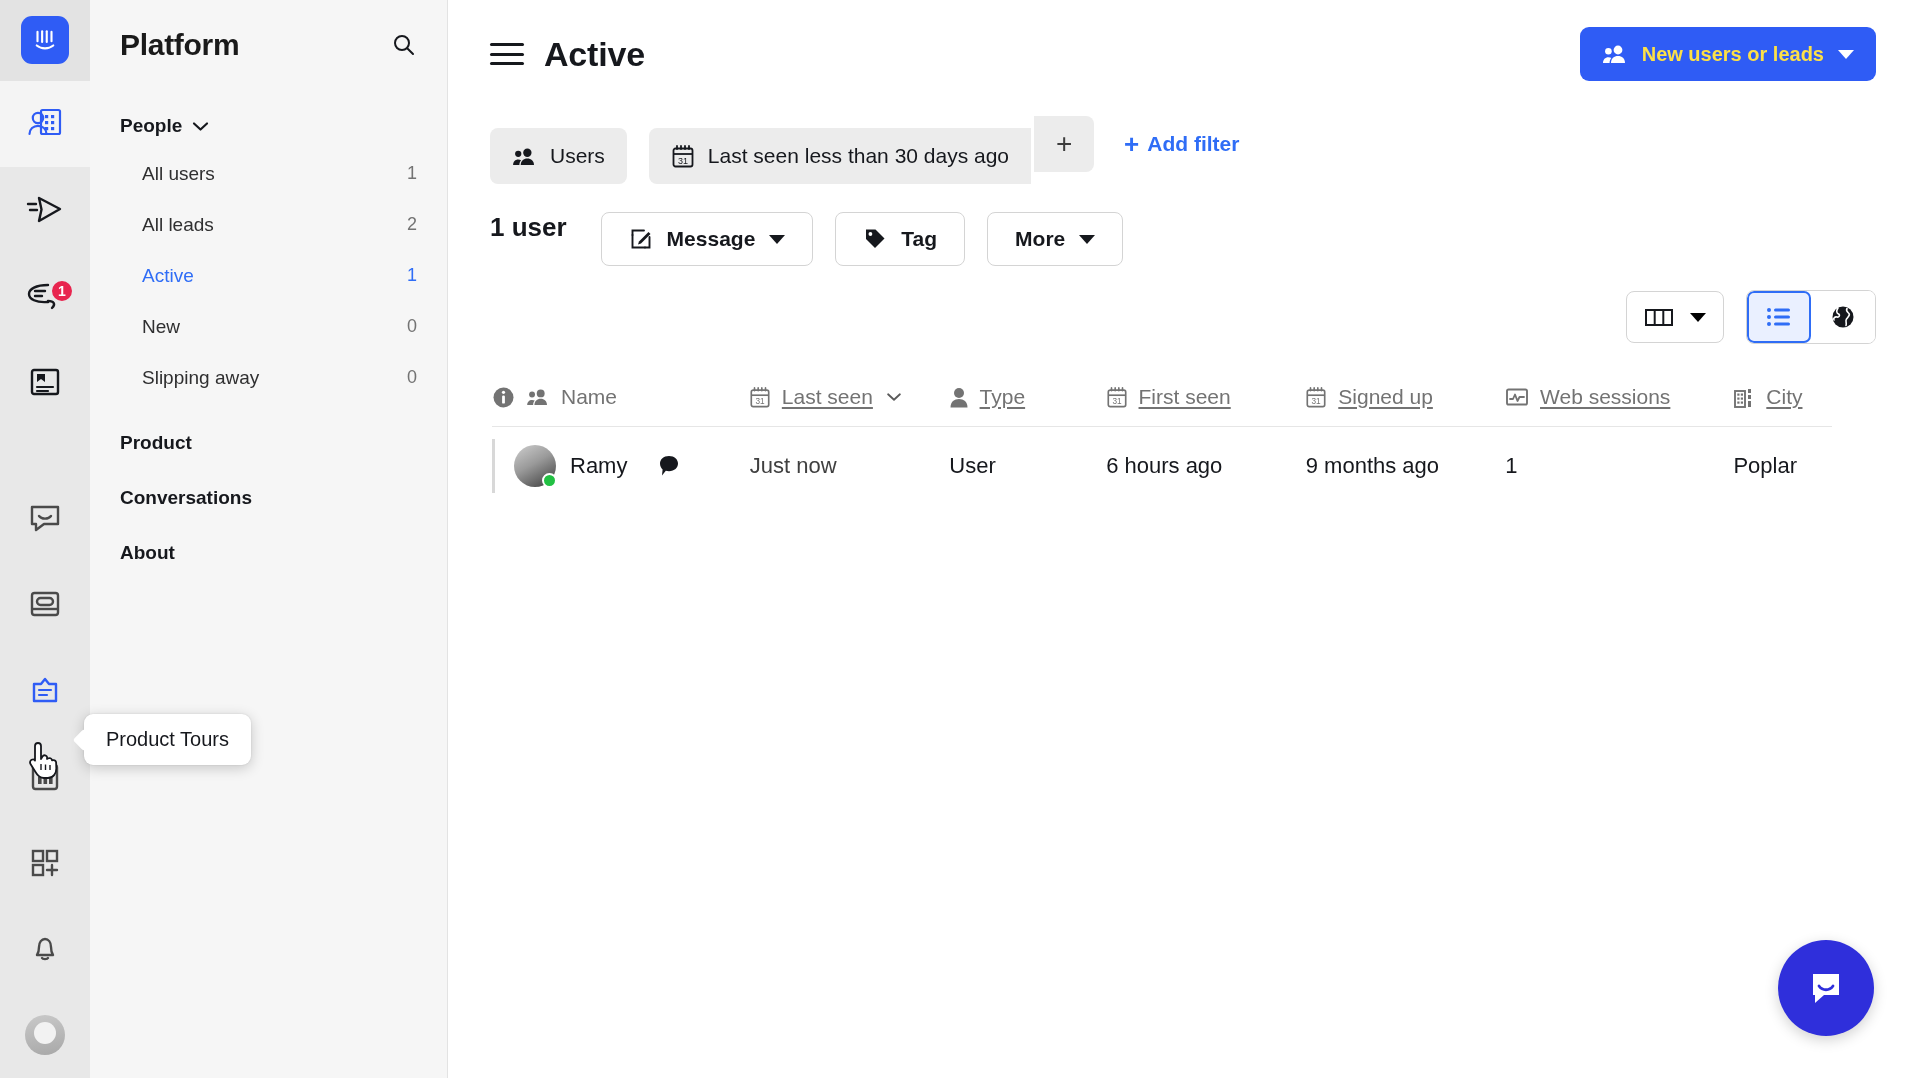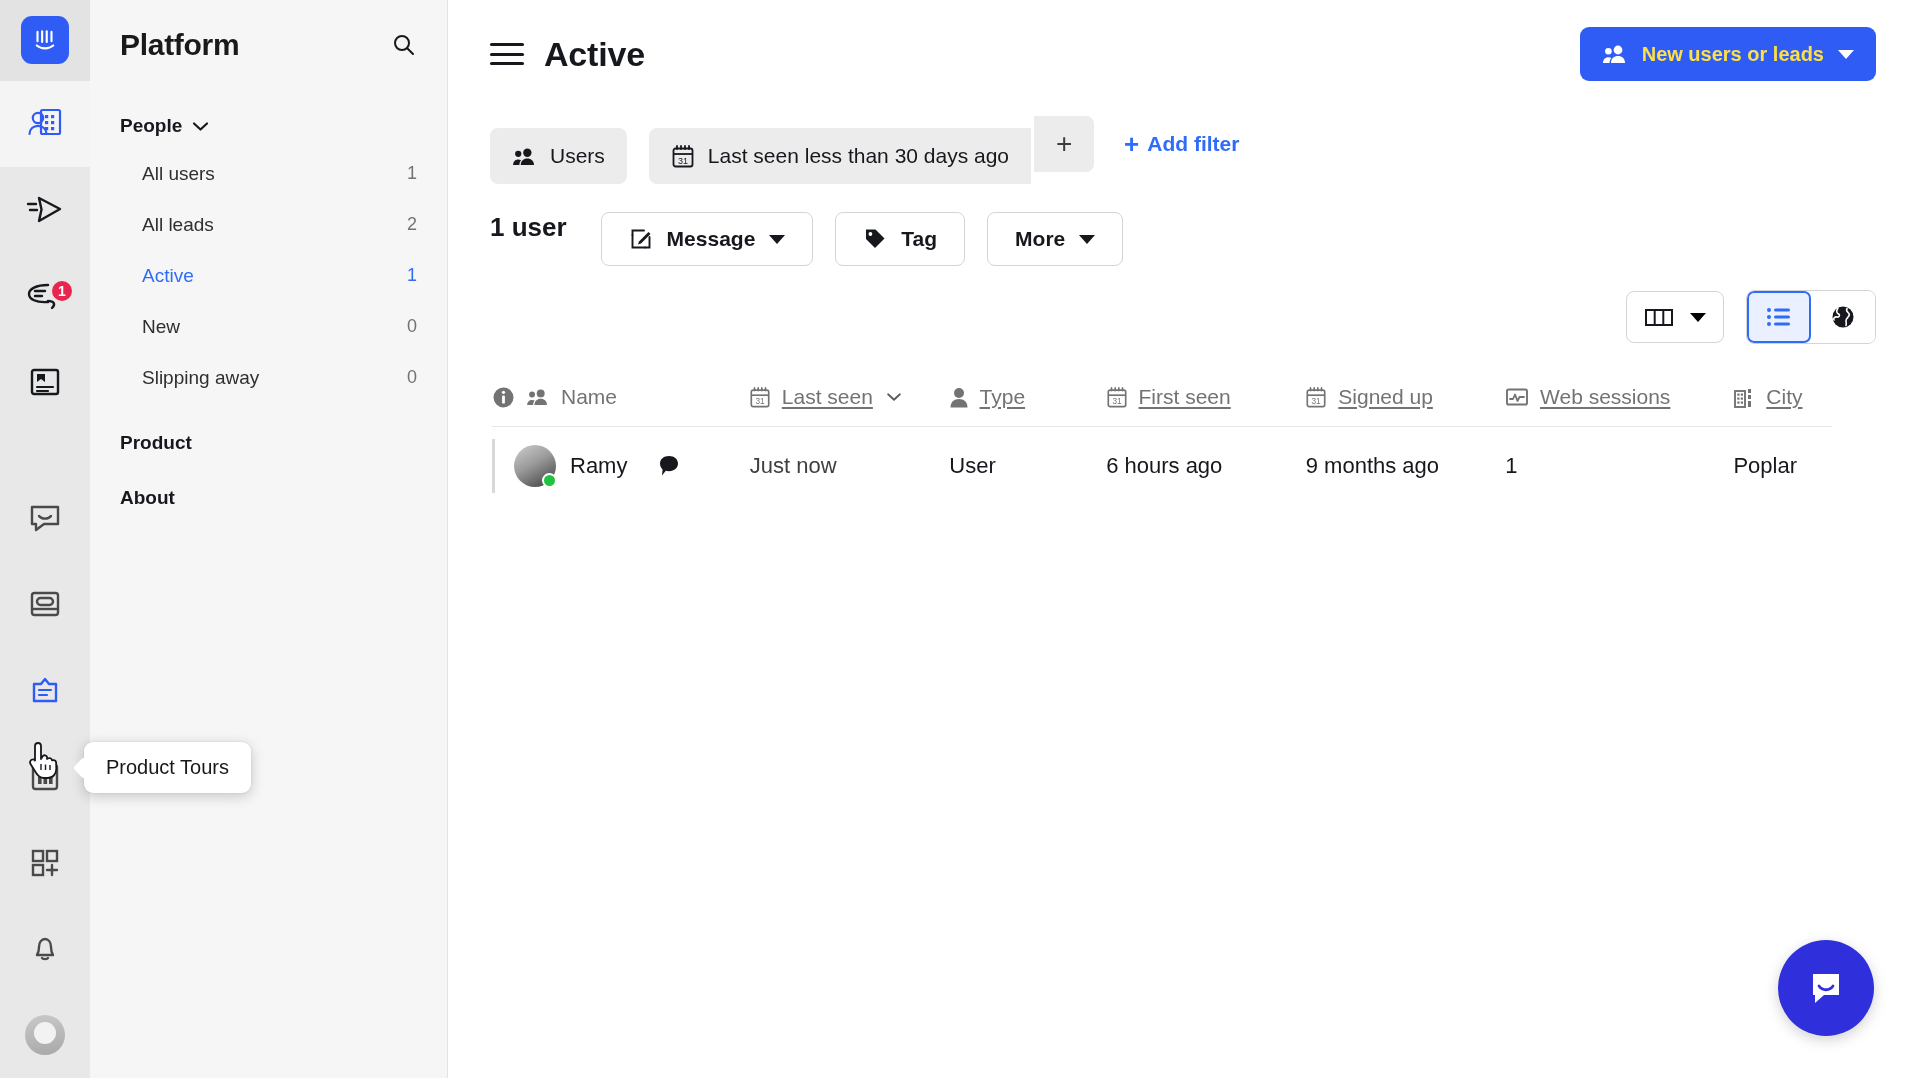--- a/index.html
+++ b/index.html
@@ -98,21 +98,21 @@
   .sb-top {
     display: flex; align-items: center;
     height: 55px; padding: 0 30px;
     font-size: 19px; font-weight: 700; color: #16181d;
     cursor: pointer;
   }
 
   
   .tooltip {
     position: absolute;
-    left: 84px; top: 742px;
+    left: 84px; top: 714px;
     background: #fff;
     border-radius: 9px;
     box-shadow: 0 3px 14px rgba(0,0,0,.20), 0 0 2px rgba(0,0,0,.12);
     padding: 14px 22px;
     font-size: 20px; color: #16181d;
     white-space: nowrap;
     z-index: 40;
   }
   .tooltip::before {
     content: ""; position: absolute;
@@ -400,20 +400,23 @@
       <span>New</span>
       <span class="cnt">0</span>
     </div>
     <div class="sb-link">
       <span>Slipping away</span>
       <span class="cnt">0</span>
     </div>
 
     <div class="sb-top" style="margin-top:12px;">
       <span>Product</span>
+    </div>
+    <div class="sb-top">
+      <span>Conversations</span>
     </div>
     <div class="sb-top">
       <span>About</span>
     </div>
   </div>
 
   <div class="tooltip">Product Tours</div>
   <div class="cursor-hand">
     <svg width="34" height="40" viewBox="0 0 34 40">
       <path d="M9 4 C9 2.3 10.3 1 12 1 C13.7 1 15 2.3 15 4 L15 17 L16.5 14.5 C17.2 13.3 18.8 13 20 13.7 C20.8 14.2 21.2 15 21.1 15.8 L21 17 L22.5 16.3 C23.8 15.7 25.3 16.3 25.8 17.6 L26 18.4 L27.4 18.2 C28.8 18 30 19 30.1 20.4 L30.3 26 C30.5 31 27.5 36 22 36 L18 36 C14 36 11.5 33.5 9.5 30 L4.5 22 C3.6 20.5 4.1 18.6 5.6 17.8 C6.9 17.1 8.4 17.5 9 18.6 Z" fill="#ffffff" stroke="#16181d" stroke-width="1.8" stroke-linejoin="round"></path>

